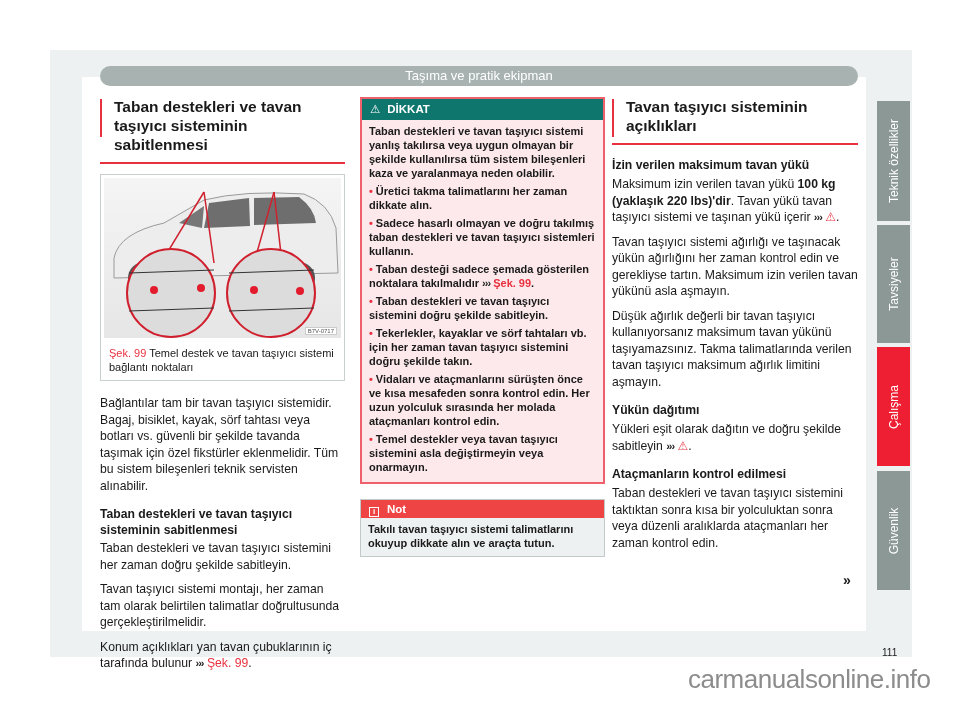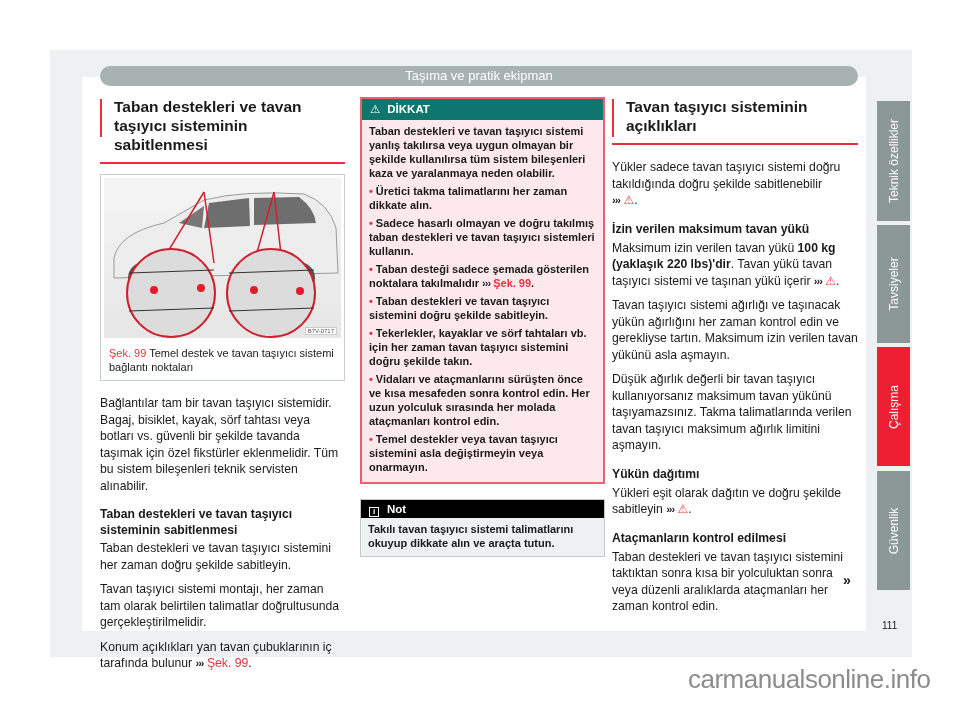--- a/index.html
+++ b/index.html
@@ -36,29 +36,29 @@
 
   .warn-box { border: 2px solid #f0606c; background: #fde9eb; }
   .warn-head { background: #0f766e; color: #ffffff; height: 21px; line-height: 21px; padding-left: 8px; font-size: 11.5px; font-weight: 700; }
   .warn-head .tri { margin-right: 7px; font-weight: 400; }
   .warn-body { padding: 4px 7px 8px 7px; font-size: 11px; line-height: 14px; font-weight: 700; color: #1a1a1a; }
   .warn-body p { margin-top: 4px; }
   .warn-body p:first-child { margin-top: 0; }
   .bullet { color: #e9303f; margin-right: 3px; }
 
   .note-box { margin-top: 15px; border: 1px solid #c2cac9; background: #eef1f1; }
-  .note-head { background: #000000; color: #ffffff; height: 18px; line-height: 18px; padding-left: 8px; font-size: 11.5px; font-weight: 700; }
+  .note-head { background: #ef4444; color: #ffffff; height: 18px; line-height: 18px; padding-left: 8px; font-size: 11.5px; font-weight: 700; }
   .note-head .info { display: inline-block; width: 10px; height: 10px; border: 1px solid #fff; font-size: 8px; line-height: 8px; text-align: center; margin-right: 8px; vertical-align: -1px; }
   .note-body { padding: 4px 7px 6px 7px; font-size: 11px; line-height: 14px; font-weight: 700; border-radius: 8px; }
 
   .tab { position: absolute; left: 877px; width: 33px; background: #8c9896; color: #ffffff; }
   .tab.active { background: #ee1f33; }
   .tab span { position: absolute; left: 50%; top: 50%; transform: translate(-50%, -50%) rotate(-90deg); white-space: nowrap; font-size: 12px; }
 
-  .page-num { position: absolute; left: 882px; top: 620px; font-size: 10px; color: #1a1a1a; }
+  .page-num { position: absolute; left: 882px; top: 647px; font-size: 10px; color: #1a1a1a; }
   .continue { position: absolute; left: 843px; top: 572px; font-size: 14px; font-weight: 700; color: #1a1a1a; }
   .watermark { position: absolute; left: 688px; top: 664px; font-size: 26px; color: #8c8c8c; letter-spacing: -0.5px; }
 </style>
 </head>
 <body>
 
 <div class="frame"></div>
 <div class="page"></div>
 
 <div class="header-bar">Taşıma ve pratik ekipman</div>
@@ -135,25 +135,20 @@
       <span class="info">i</span><span>Not</span>
     </div>
     <div class="note-body">Takılı tavan taşıyıcı sistemi talimatlarını okuyup dikkate alın ve araçta tutun.</div>
   </div>
 </div>
 
 <div class="col col-right">
   <div class="section-head">
     <h2>Tavan taşıyıcı sisteminin açıklıkları</h2>
   </div>
-  <p class="body first">
-    <span>Yükler sadece tavan taşıyıcı sistemi doğru takıldığında doğru şekilde sabitlenebilir</span><br>
-    <span class="arrows">›››</span>
-    <span class="warn-tri">⚠</span><span>.</span>
-  </p>
   <h3 class="sub">İzin verilen maksimum tavan yükü</h3>
   <p class="body" style="margin-top:3px">
     <span>Maksimum izin verilen tavan yükü </span><b>100 kg (yaklaşık 220 lbs)'dir</b><span>. Tavan yükü tavan taşıyıcı sistemi ve taşınan yükü içerir</span>
     <span class="arrows">›››</span>
     <span class="warn-tri">⚠</span><span>.</span>
   </p>
   <p class="body">Tavan taşıyıcı sistemi ağırlığı ve taşınacak yükün ağırlığını her zaman kontrol edin ve gerekliyse tartın. Maksimum izin verilen tavan yükünü asla aşmayın.</p>
   <p class="body">Düşük ağırlık değerli bir tavan taşıyıcı kullanıyorsanız maksimum tavan yükünü taşıyamazsınız. Takma talimatlarında verilen tavan taşıyıcı maksimum ağırlık limitini aşmayın.</p>
   <h3 class="sub">Yükün dağıtımı</h3>
   <p class="body" style="margin-top:3px">

